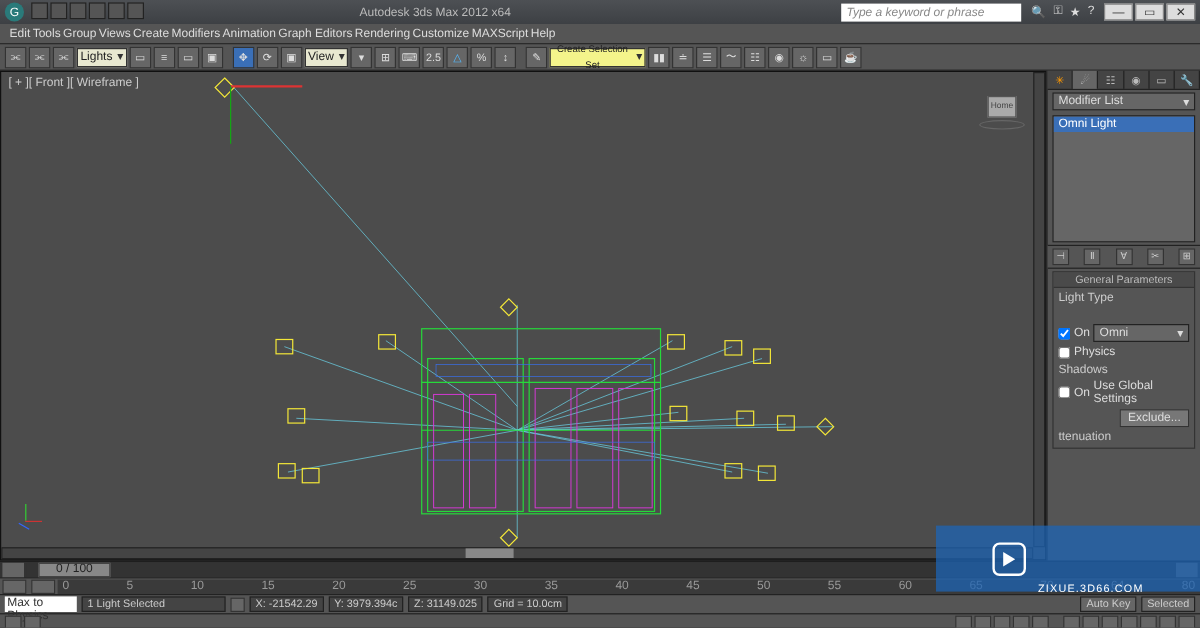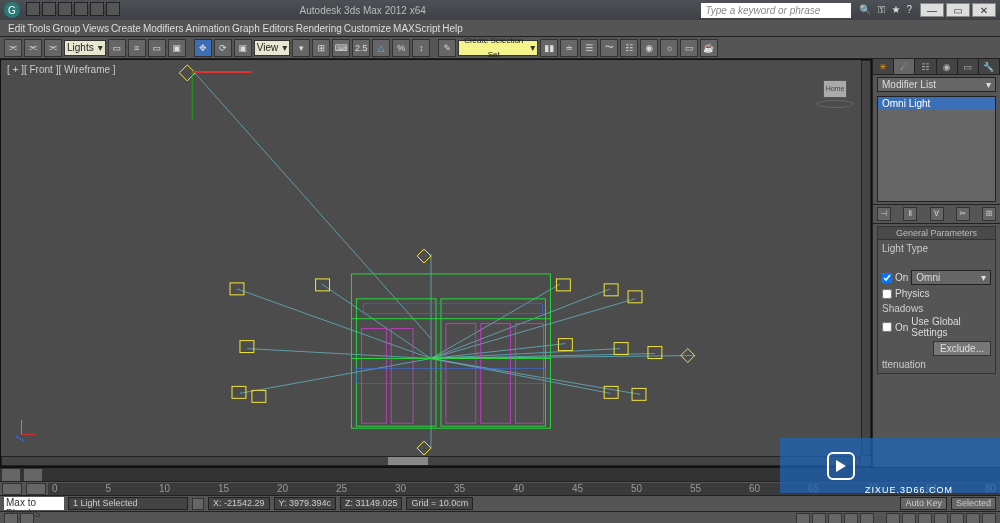--- a/index.html
+++ b/index.html
@@ -293,20 +293,23 @@
           <button style="background:#777;border:1px solid #333;color:#ddd;padding:1px 6px">Exclude...</button>
         </div>
         <div style="color:#ccc;margin-top:3px">ttenuation</div>
       </div>
     </div>
   </div>
 </div>
 
 <div class="timeslider">
   <div style="width:18px;height:12px;background:#666;margin:0 2px"></div>
+  <div class="slot">
+      <div class="thumb">0 / 100</div>
+    </div>
   <div style="width:18px;height:12px;background:#666;margin:0 2px"></div>
 </div>
 
 <div class="trackbar">
   <div class="ic"></div>
   <div class="ic"></div>
   <div class="ruler">
     <span>0</span>
       <span>5</span>
       <span>10</span>

